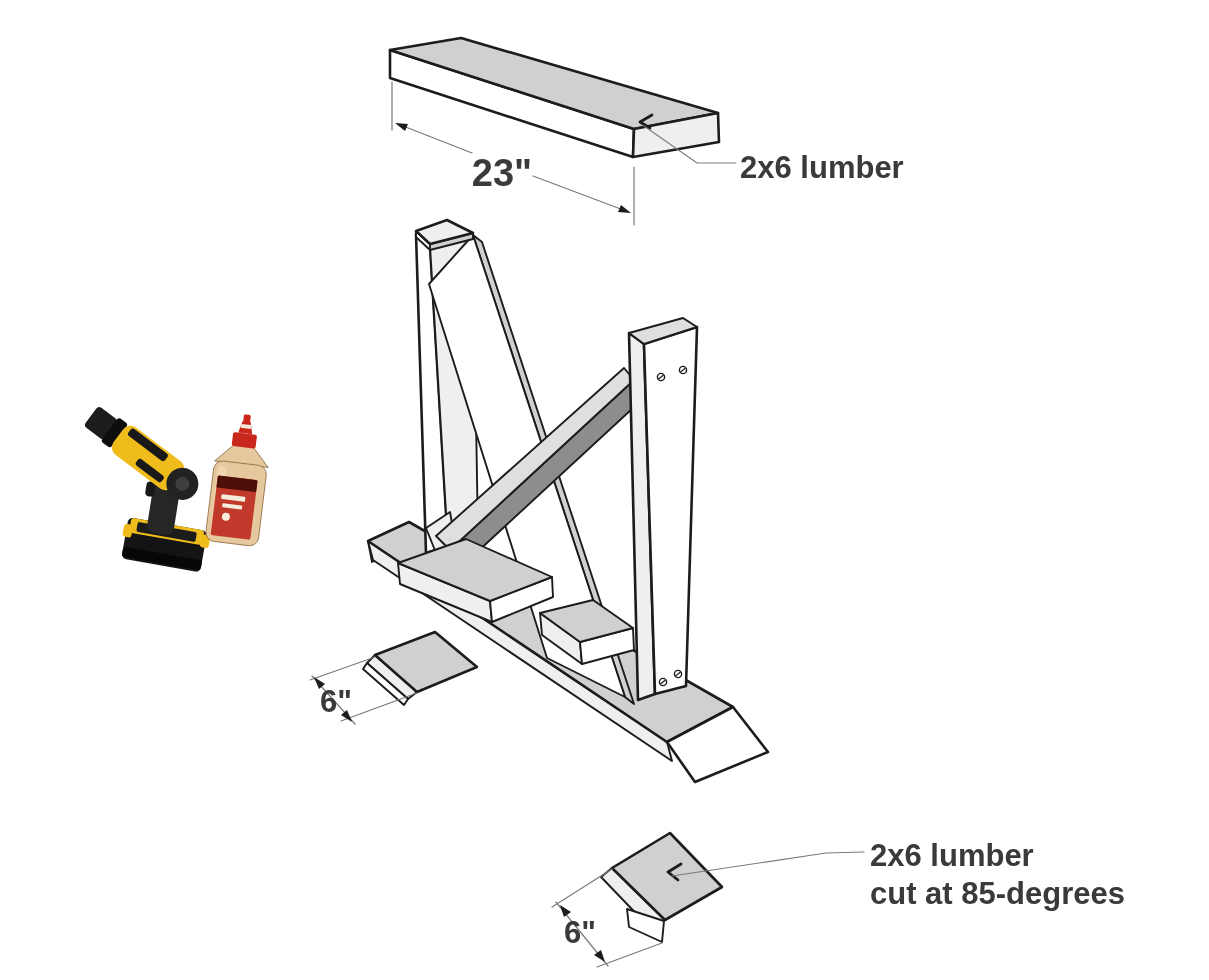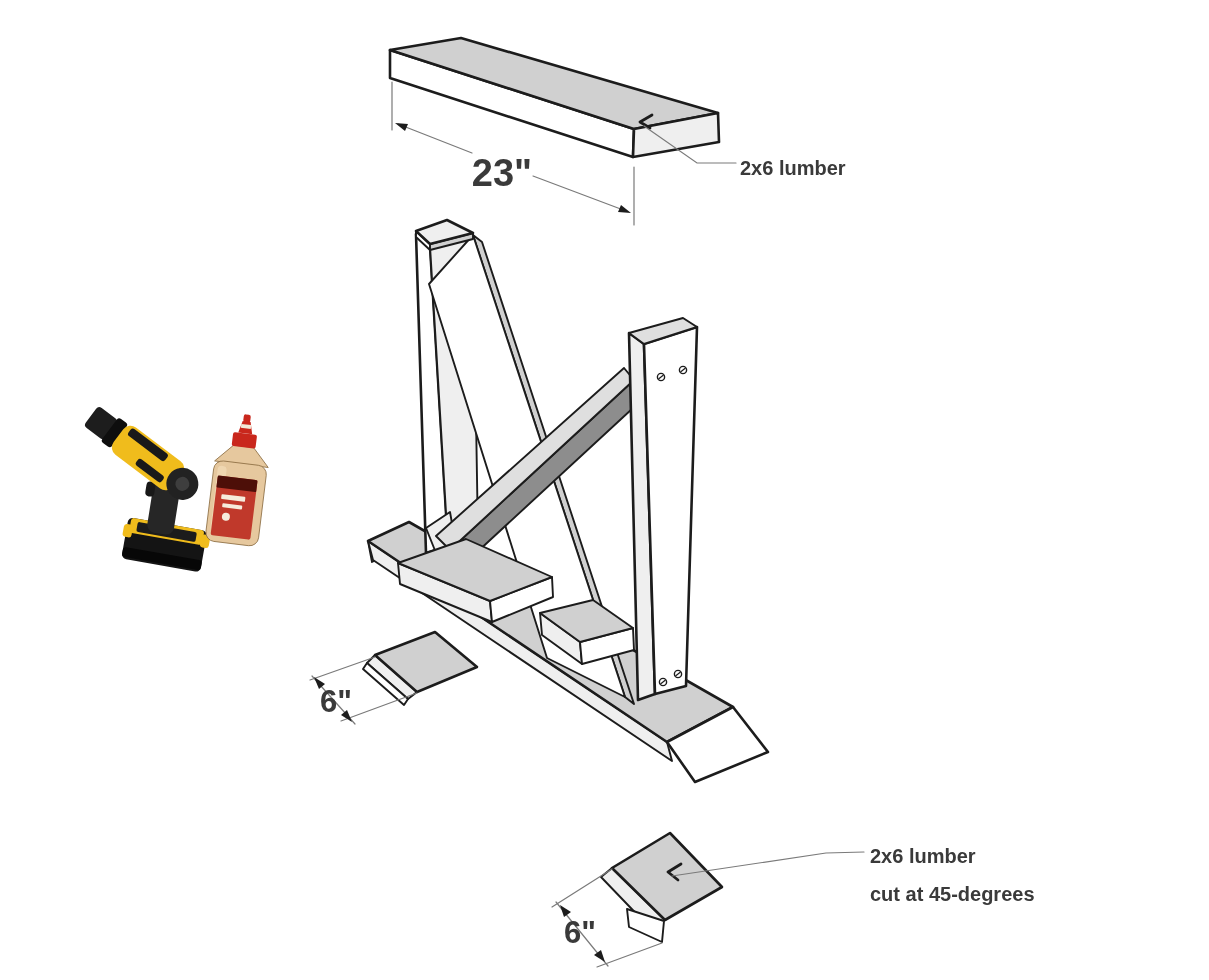--- a/index.html
+++ b/index.html
@@ -28,21 +28,21 @@
   .hs{stroke:var(--outline,#1c1c1c);stroke-width:1.2;}
 
   .lbl{
     position:absolute;
     color:var(--label-text,#3a3a3a);
     font-weight:700;
     white-space:nowrap;
   }
   .lbl-dim{font-size:31px;text-align:center;}
   .lbl-big{font-size:38px;text-align:center;}
-  .lbl-name{font-size:20px;line-height:38px;}
+  .lbl-name{font-size:31px;line-height:38px;}
 </style>
 </head>
 <body>
 
 <div id="stage">
 <svg width="1209" height="980" viewBox="0 0 1209 980">
 
   <g>
     <polygon class="fw e e2" points="390,50 634,129 633,157 390,78"></polygon>
     <polygon class="ft e e2" points="390,50 461,38 718,113 634,129"></polygon>
@@ -199,15 +199,15 @@
   <div class="lbl lbl-big" style="left:468px;top:152px;width:68px;">23"</div>
 
   <div class="lbl lbl-name" style="left:740px;top:149px;">2x6 lumber</div>
 
   <div class="lbl lbl-dim" style="left:314px;top:684px;width:44px;">6"</div>
 
   <div class="lbl lbl-dim" style="left:558px;top:915px;width:44px;">6"</div>
 
   <div class="lbl lbl-name" style="left:870px;top:837px;">
     <div>2x6 lumber</div>
-    <div>cut at 45-degrees</div>
+    <div>cut at 85-degrees</div>
   </div>
 </div>
 
 </body></html>

